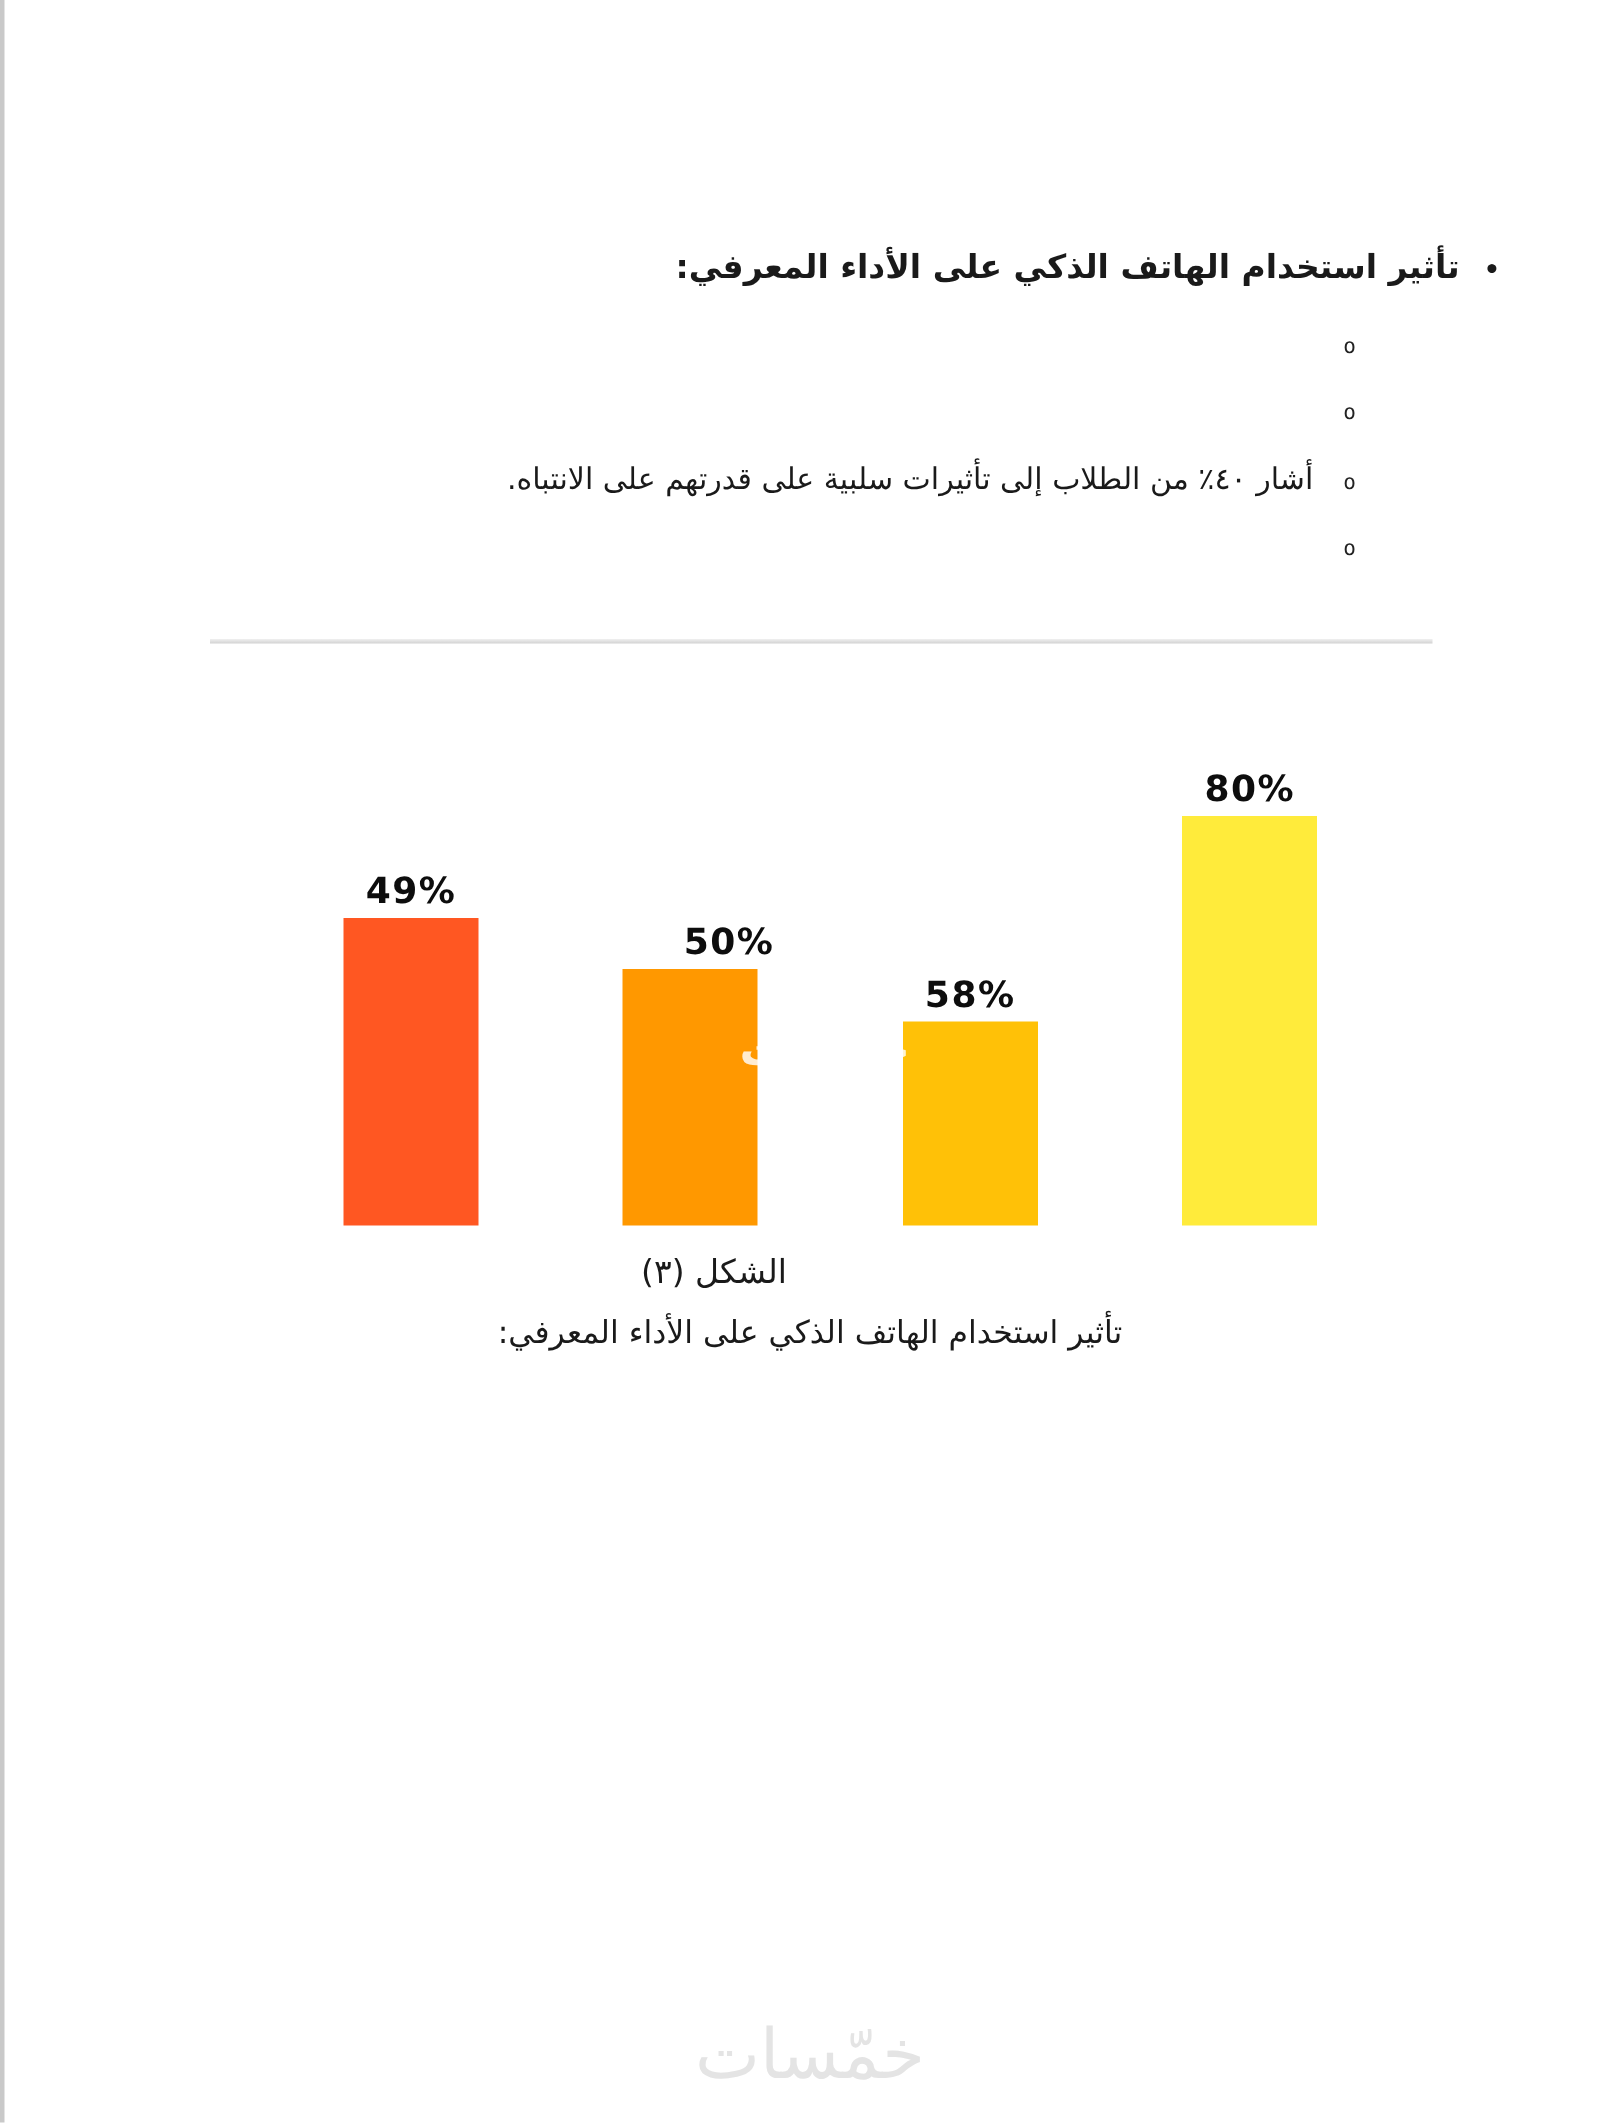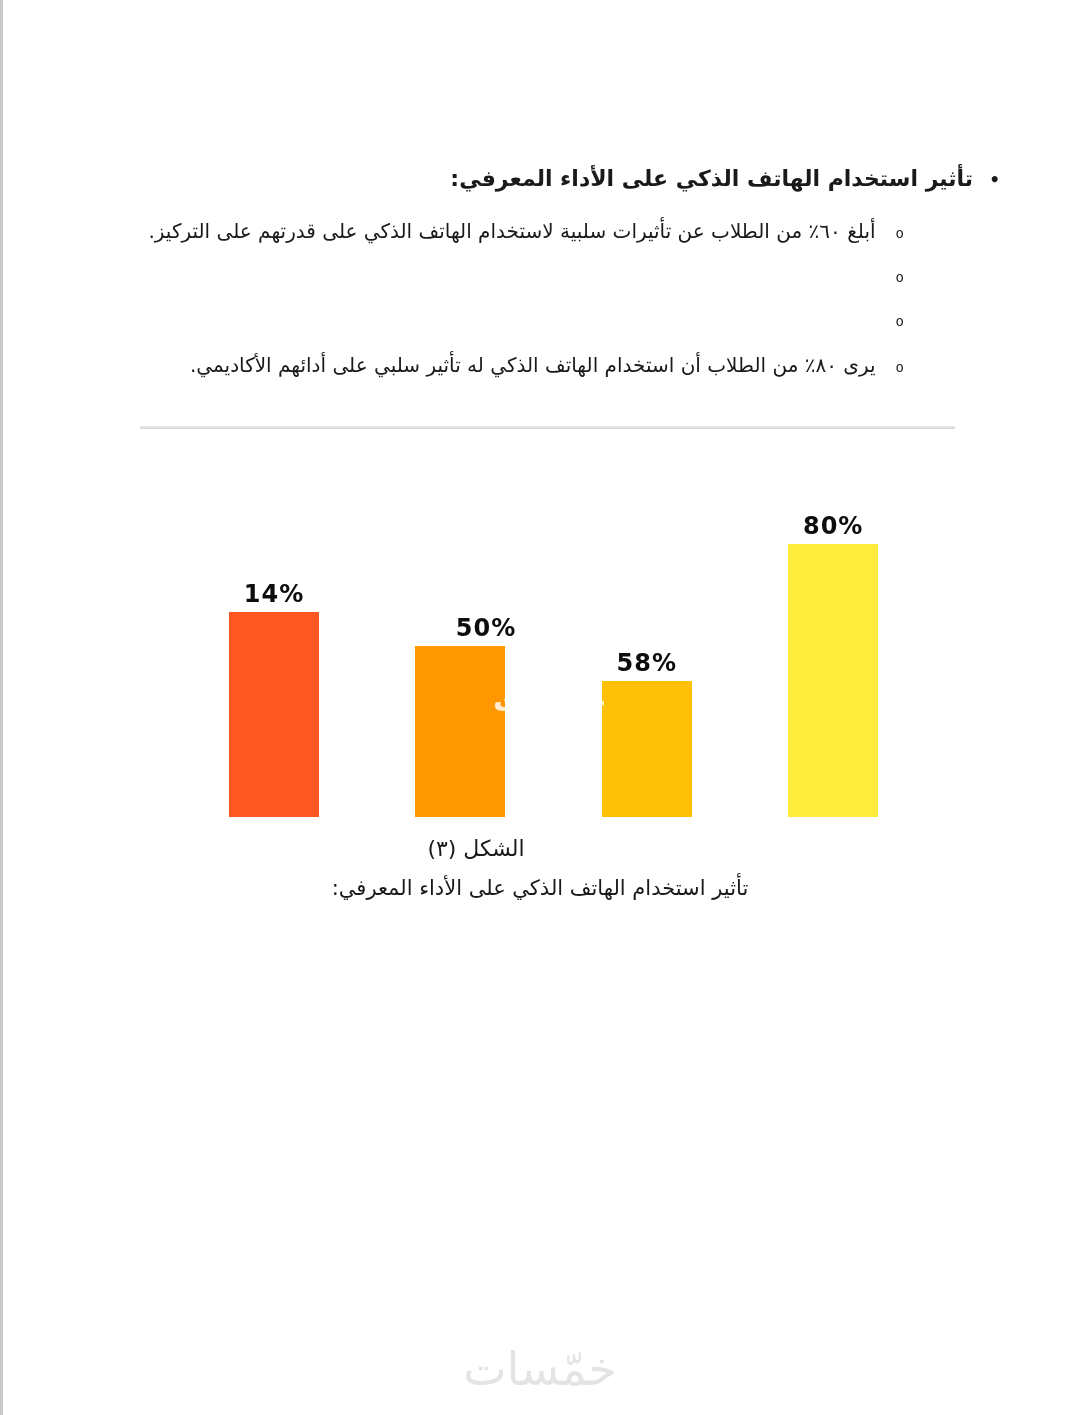--- a/index.html
+++ b/index.html
@@ -104,40 +104,39 @@
 <div class="page-edge"></div>
 
 <div class="doc">
   <div class="heading-row">
     <span class="heading-bullet">•</span>
     <span>تأثير استخدام الهاتف الذكي على الأداء المعرفي:</span>
   </div>
   <ul class="sub-bullets">
     <li>
       <span class="o-marker">o</span>
-      <span>أبلغ ٦٠٪ من الطلاب عن تأثيرات سلبية لاستخدام الهاتف الذكي على قدرتهم على التركيز.</span>
     </li>
     <li>
       <span class="o-marker">o</span>
     </li>
     <li>
       <span class="o-marker">o</span>
+      <span>أشار ٤٠٪ من الطلاب إلى تأثيرات سلبية على قدرتهم على الانتباه.</span>
     </li>
     <li>
       <span class="o-marker">o</span>
-      <span>يرى ٨٠٪ من الطلاب أن استخدام الهاتف الذكي له تأثير سلبي على أدائهم الأكاديمي.</span>
     </li>
   </ul>
 </div>
 
 <div class="divider"></div>
 
 <div class="chart">
     <div class="bar" style="left: 229px; width: 90px; height: 205px; background: rgb(255, 87, 34);"></div>
-    <div class="bar-label" style="left: 274px; bottom: 211px;">14%</div>
+    <div class="bar-label" style="left: 274px; bottom: 211px;">49%</div>
     <div class="bar" style="left: 415.4px; width: 90px; height: 171px; background: rgb(255, 152, 0);"></div>
     <div class="bar-label" style="left: 486px; bottom: 177px;">50%</div>
     <div class="bar" style="left: 601.8px; width: 90px; height: 136px; background: rgb(255, 193, 7);"></div>
     <div class="bar-label" style="left: 646.8px; bottom: 142px;">58%</div>
     <div class="bar" style="left: 788.2px; width: 90px; height: 273px; background: rgb(255, 235, 59);"></div>
     <div class="bar-label" style="left: 833.2px; bottom: 279px;">80%</div>
   </div>
 
 <div class="chart-watermark">خمسات</div>
 

